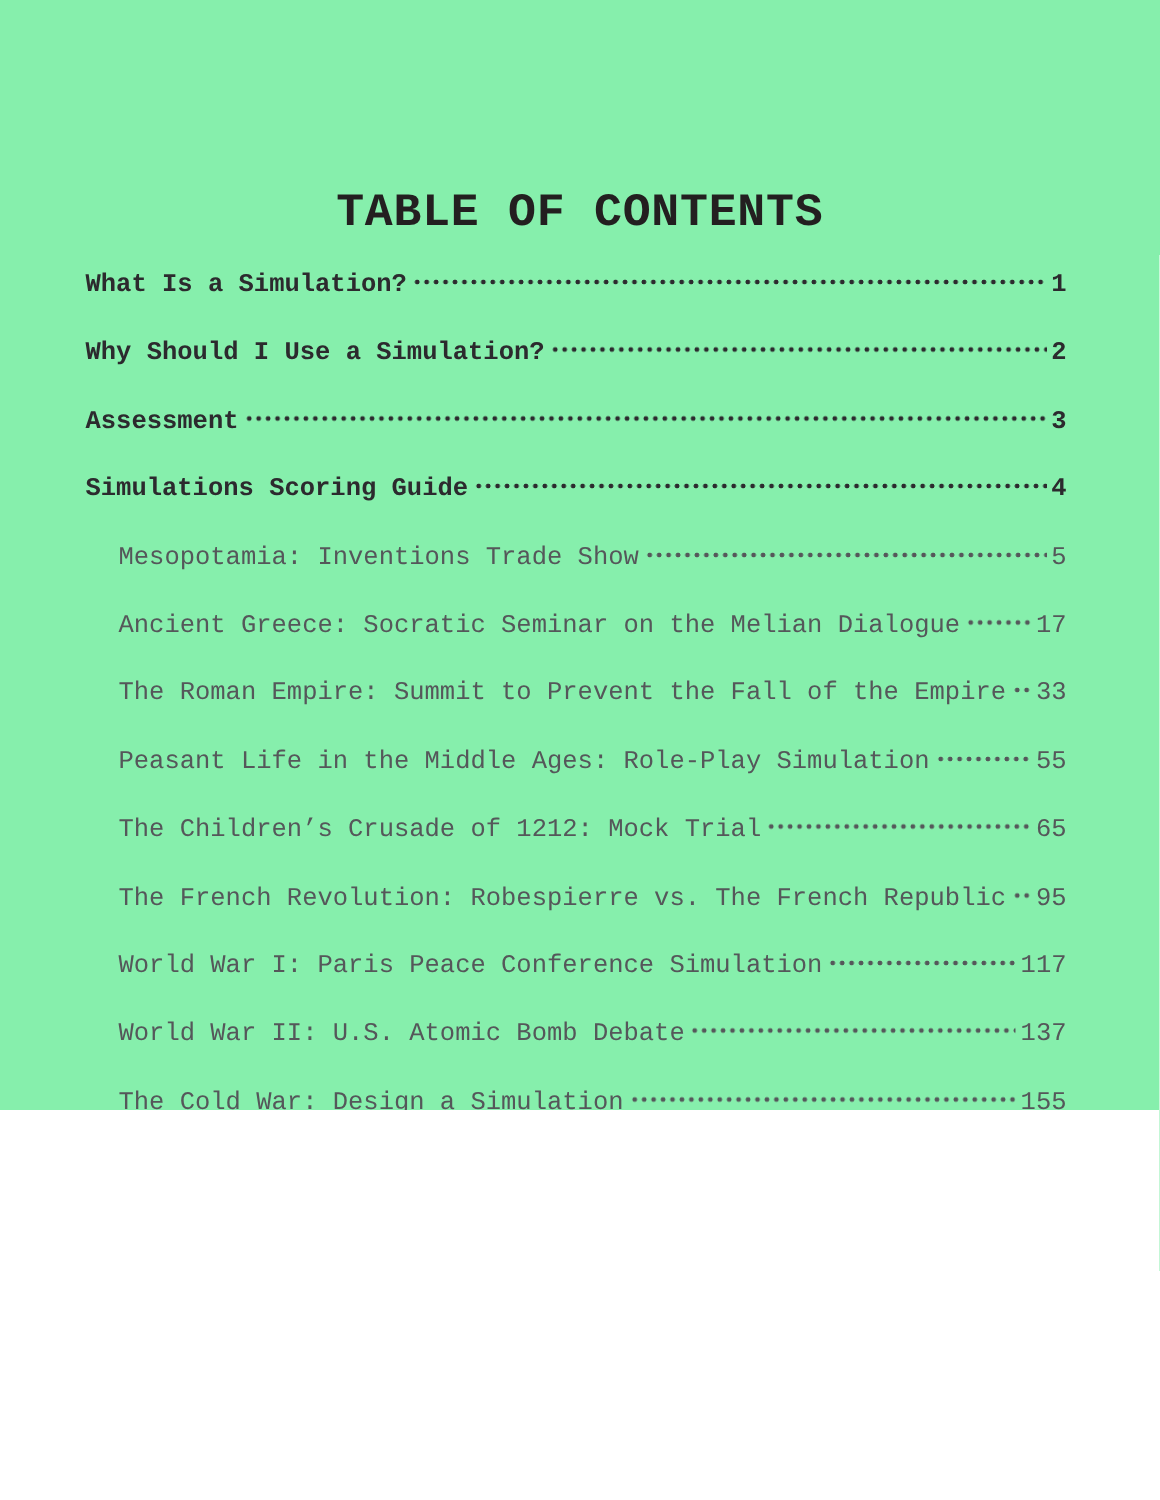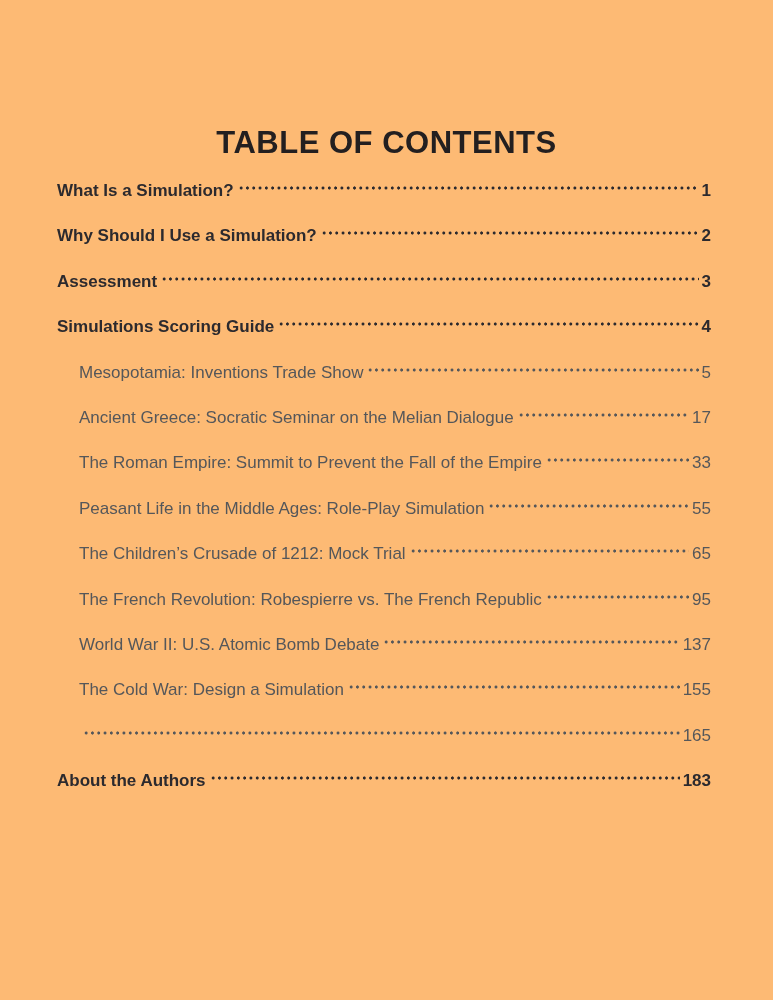--- a/index.html
+++ b/index.html
@@ -3,23 +3,23 @@
 <meta charset="utf-8">
 <style>
   html, body {
     margin: 0;
     padding: 0;
     background: #ffffff;
   }
   .page {
     position: relative;
     width: 773px;
-    height: 1000px;
-    background: #fdba74;
-    font-family: Liberation Sans, sans-serif;
+    height: 740px;
+    background: #86efac;
+    font-family: Liberation Mono, monospace;
     overflow: hidden;
   }
   .page-title {
     position: absolute;
     top: 103px;
     left: 0;
     width: 773px;
     text-align: center;
     font-size: 31px;
     line-height: 38px;
@@ -129,20 +129,25 @@
     <span class="leader"></span>
     <span class="toc-pagenum">65</span>
   </div>
 
   <div class="toc-row level1">
     <span class="toc-label">The French Revolution: Robespierre vs. The French Republic</span>
     <span class="leader"></span>
     <span class="toc-pagenum">95</span>
   </div>
 
+  <div class="toc-row level1">
+    <span class="toc-label">World War I: Paris Peace Conference Simulation</span>
+    <span class="leader"></span>
+    <span class="toc-pagenum">117</span>
+  </div>
 
   <div class="toc-row level1">
     <span class="toc-label">World War II: U.S. Atomic Bomb Debate</span>
     <span class="leader"></span>
     <span class="toc-pagenum">137</span>
   </div>
 
   <div class="toc-row level1">
     <span class="toc-label">The Cold War: Design a Simulation</span>
     <span class="leader"></span>

